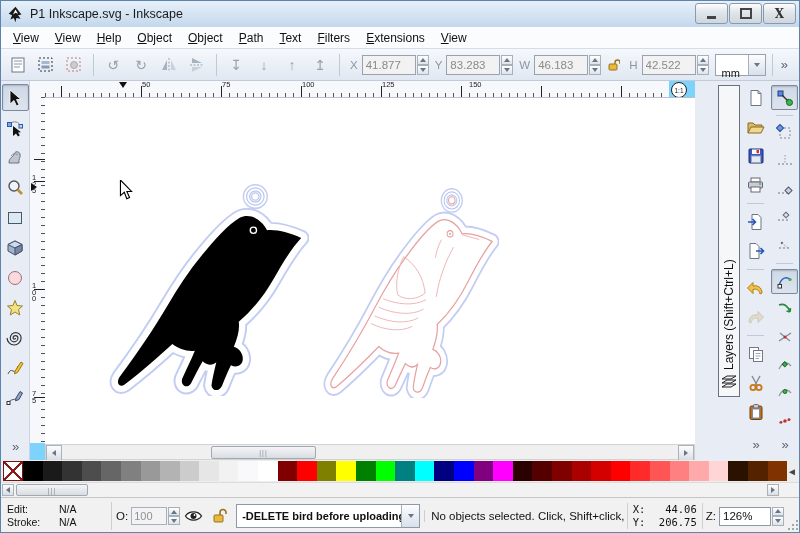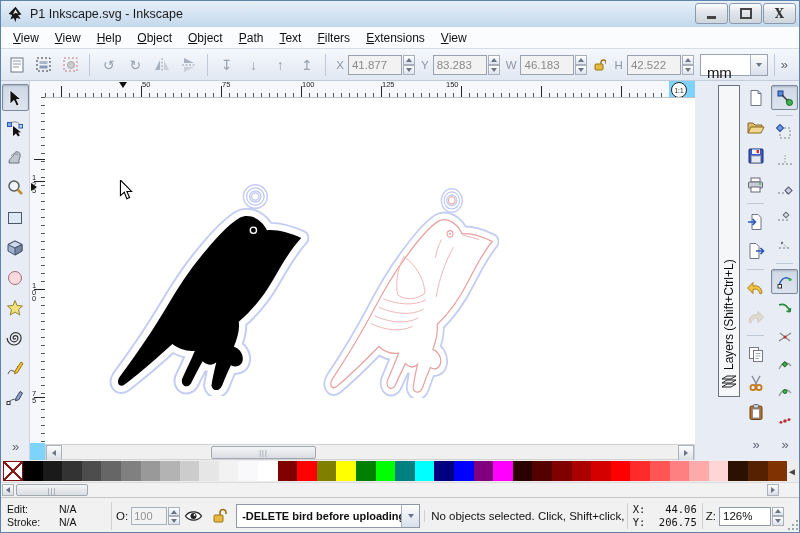--- a/index.html
+++ b/index.html
@@ -29,21 +29,21 @@
   .tsep{width:1px;height:22px;background:#c0c9d8;margin:0 4px;}
   .fieldlab{color:#8c96a4;font-size:11.5px;margin:0 2px 0 4px;}
   .spinfield{display:flex;align-items:center;}
   .spinfield input{width:46px;height:18px;border:1px solid #98a2b0;background:#f2f2f2;color:#8a8a8a;font-size:11.5px;
                    font-family:"Liberation Sans",sans-serif;padding:0 3px;box-sizing:content-box;}
   .spin{width:12px;height:20px;display:flex;flex-direction:column;margin-left:1px;}
   .spin i{flex:1;border:1px solid #a8b0bc;background:linear-gradient(#fff,#dde3ec);display:flex;align-items:center;justify-content:center;}
   .tri-up{width:0;height:0;border-left:3px solid transparent;border-right:3px solid transparent;border-bottom:4px solid #6a7686;}
   .tri-down{width:0;height:0;border-left:3px solid transparent;border-right:3px solid transparent;border-top:4px solid #6a7686;}
   .combo{display:flex;align-items:center;height:20px;border:1px solid #98a2b0;background:#fff;margin-left:4px;}
-  .combo .val{padding:0 18px 0 6px;font-size:15px;color:#111;margin-top:16px;}
+  .combo .val{padding:0 8px 0 6px;font-size:11px;color:#111;margin-top:16px;}
   .combo .drop{width:16px;height:100%;border-left:1px solid #a8b0bc;background:linear-gradient(#fdfdfd,#d8e0ec);
                display:flex;align-items:center;justify-content:center;}
   .overflow{color:#5a6472;font-size:13px;letter-spacing:-1px;}
   
   #toolbox{position:absolute;left:0;top:80px;width:29px;height:379px;background:#e8ecf5;border-right:1px solid #cdd4e0;
            display:flex;flex-direction:column;align-items:center;padding-top:3px;box-sizing:border-box;gap:3px;}
   .tool{width:25px;height:25px;display:flex;align-items:center;justify-content:center;border:1px solid transparent;border-radius:2px;}
   .tool.pressed,.vbtn.pressed{border:1px solid #7c8aa0;background:linear-gradient(#cfd8e6,#dde4ee);box-shadow:inset 0 1px 2px rgba(0,0,0,.18);}
   #toolbox .overflow{margin-top:auto;margin-bottom:6px;}
   
@@ -343,21 +343,21 @@
       </div>
     <span class="overflow">»</span>
   </div>
 
   <div id="ruler-corner"></div>
   <div id="hruler">
     <span class="hlab" style="left:97px">50</span>
     <span class="hlab" style="left:177px">75</span>
     <span class="hlab" style="left:257px">100</span>
     <span class="hlab" style="left:337px">125</span>
-    <span class="hlab" style="left:401px">150</span>
+    <span class="hlab" style="left:424px">150</span>
     <span id="hmarker"></span>
   </div>
   <div id="corner-badge">1:1</div>
   <div id="vruler">
     <span class="vlab" style="top:78px">125</span>
     <span class="vlab" style="top:186px">100</span>
     <span class="vlab" style="top:294px">75</span>
     <span id="vmarker"></span>
   </div>
 

